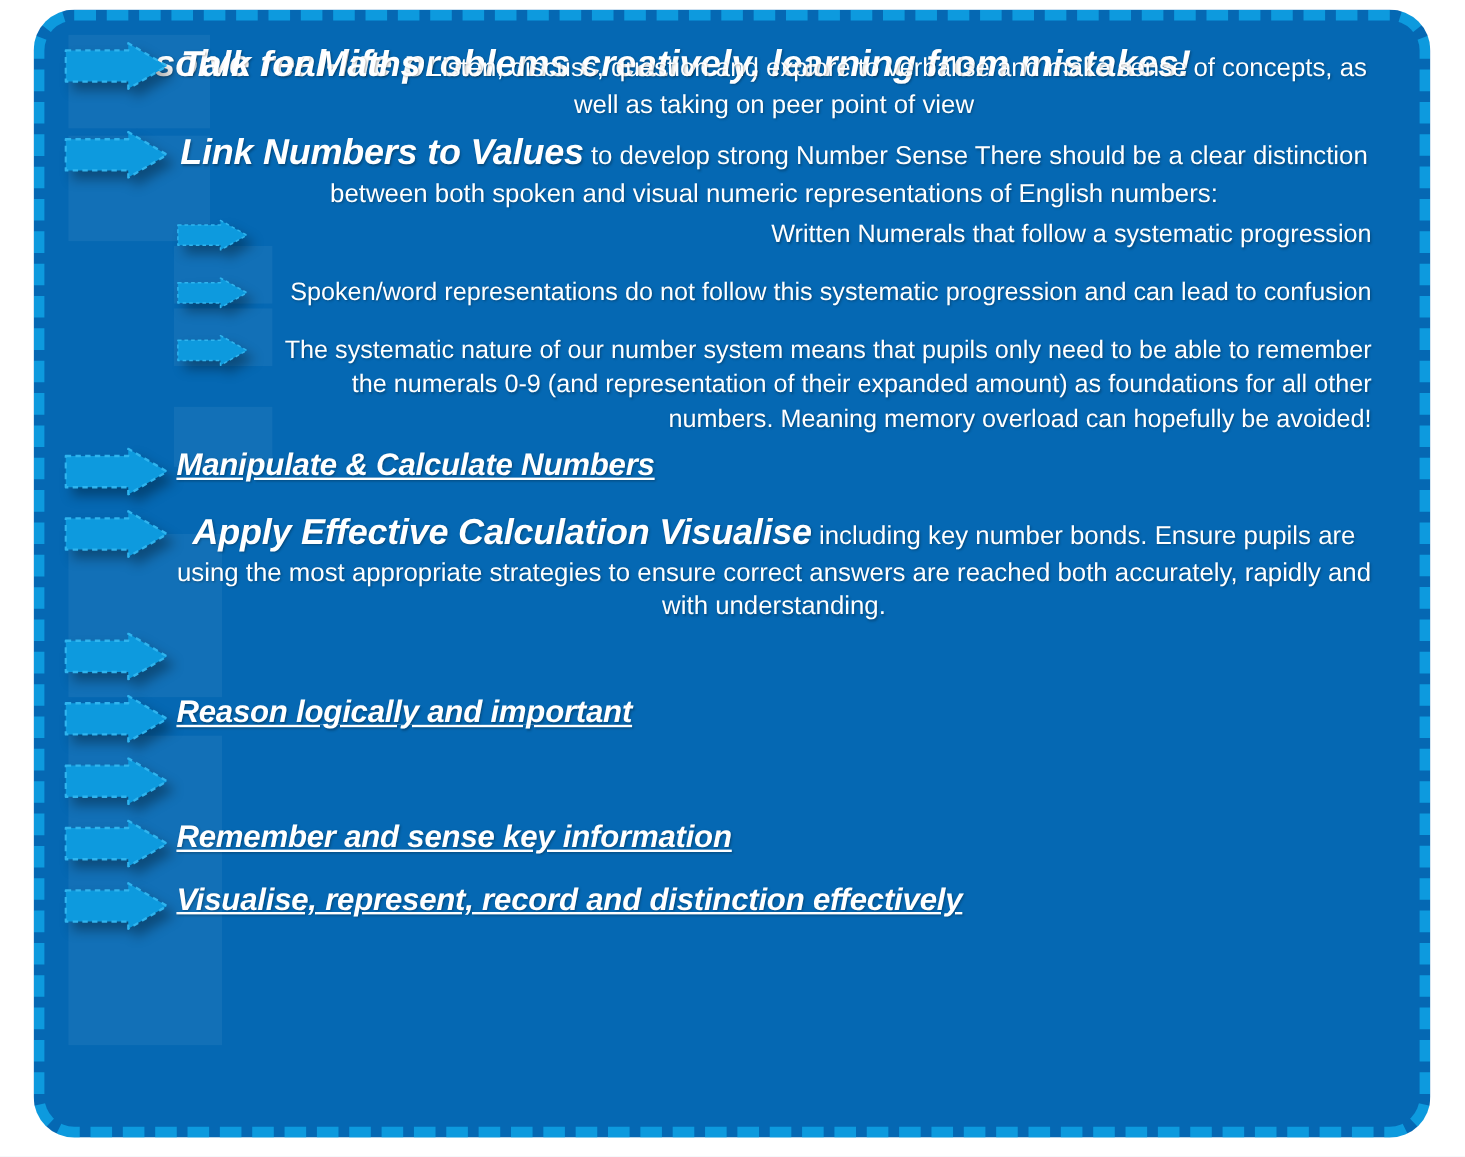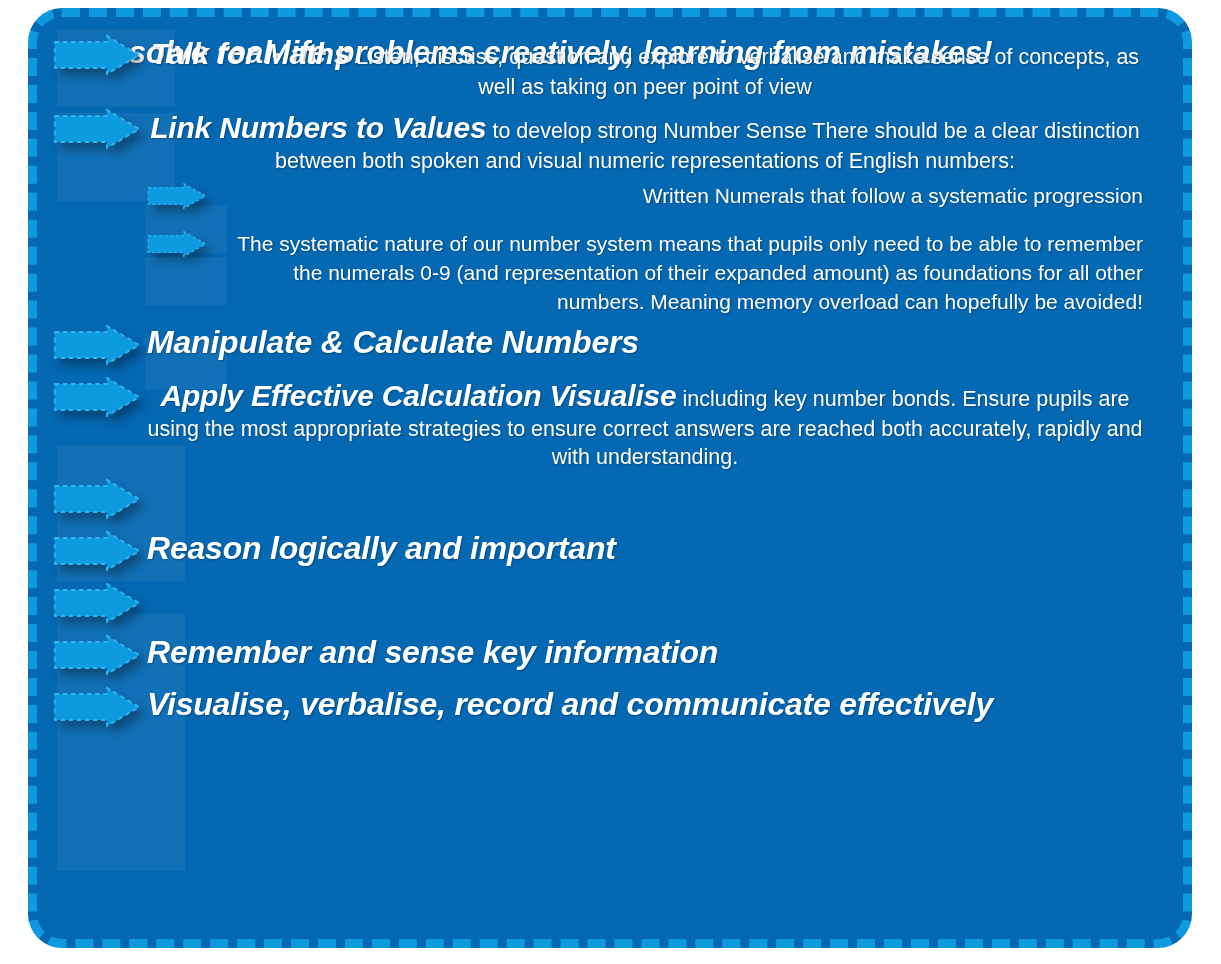--- a/index.html
+++ b/index.html
@@ -90,21 +90,21 @@
   .body {
     font-size: 21.5px;
     line-height: 1.32;
     font-weight: normal;
     font-style: normal;
   }
   .row.level1 .text.mixed { line-height: 1.30; text-align: center; }
   .row.level2 .body { font-size: 21px; line-height: 1.38; }
 
   
-  .row.headline .head { font-size: 32px; }
+  .row.headline .head { font-size: 26px; text-decoration: underline; }
 
   
   #closing {
     margin: 18px 0 0 28px;
     color: #ffffff;
     font-weight: bold;
     font-style: italic;
     font-size: 31px;
     text-shadow: 1px 1px 2px rgba(0,0,0,0.30);
   }
@@ -146,20 +146,28 @@
           </svg>
         </div>
         <div class="text"><span class="body">Written Numerals that follow a systematic progression</span></div>
       </div>
       <div class="row level2">
         <div class="arrow-cell small">
           <svg class="arrow" viewBox="0 0 98 40" preserveAspectRatio="none">
             <use href="#arrow-shape"></use>
           </svg>
         </div>
+        <div class="text"><span class="body">Spoken/word representations do not follow this systematic progression and can lead to confusion</span></div>
+      </div>
+      <div class="row level2">
+        <div class="arrow-cell small">
+          <svg class="arrow" viewBox="0 0 98 40" preserveAspectRatio="none">
+            <use href="#arrow-shape"></use>
+          </svg>
+        </div>
         <div class="text"><span class="body">The systematic nature of our number system means that pupils only need to be able to remember the numerals 0-9 (and representation of their expanded amount) as foundations for all other numbers. Meaning memory overload can hopefully be avoided!</span></div>
       </div>
       <div class="row level1 headline">
         <div class="arrow-cell big">
           <svg class="arrow" viewBox="0 0 98 40" preserveAspectRatio="none">
             <use href="#arrow-shape"></use>
           </svg>
         </div>
         <div class="text"><span class="head">Manipulate &amp; Calculate Numbers</span></div>
       </div>
@@ -200,21 +208,21 @@
           </svg>
         </div>
         <div class="text"><span class="head">Remember and sense key information</span></div>
       </div>
       <div class="row level1 headline">
         <div class="arrow-cell big">
           <svg class="arrow" viewBox="0 0 98 40" preserveAspectRatio="none">
             <use href="#arrow-shape"></use>
           </svg>
         </div>
-        <div class="text"><span class="head">Visualise, verbalise, record and communicate effectively</span></div>
+        <div class="text"><span class="head">Visualise, represent, record and distinction effectively</span></div>
       </div>
     </div>
 
   <div id="closing">...to solve real-life problems creatively, learning from mistakes!</div>
 </div>
 
 <svg width="0" height="0" style="position:absolute" aria-hidden="true">
   <defs>
     <g id="arrow-shape">
       <path d="M2 7 L60 7 L60 1 L96 20 L60 39 L60 33 L2 33 Z" fill="#0d9ade" stroke="#2fb4ee" stroke-width="2" stroke-dasharray="5 4" stroke-linejoin="round"></path>

